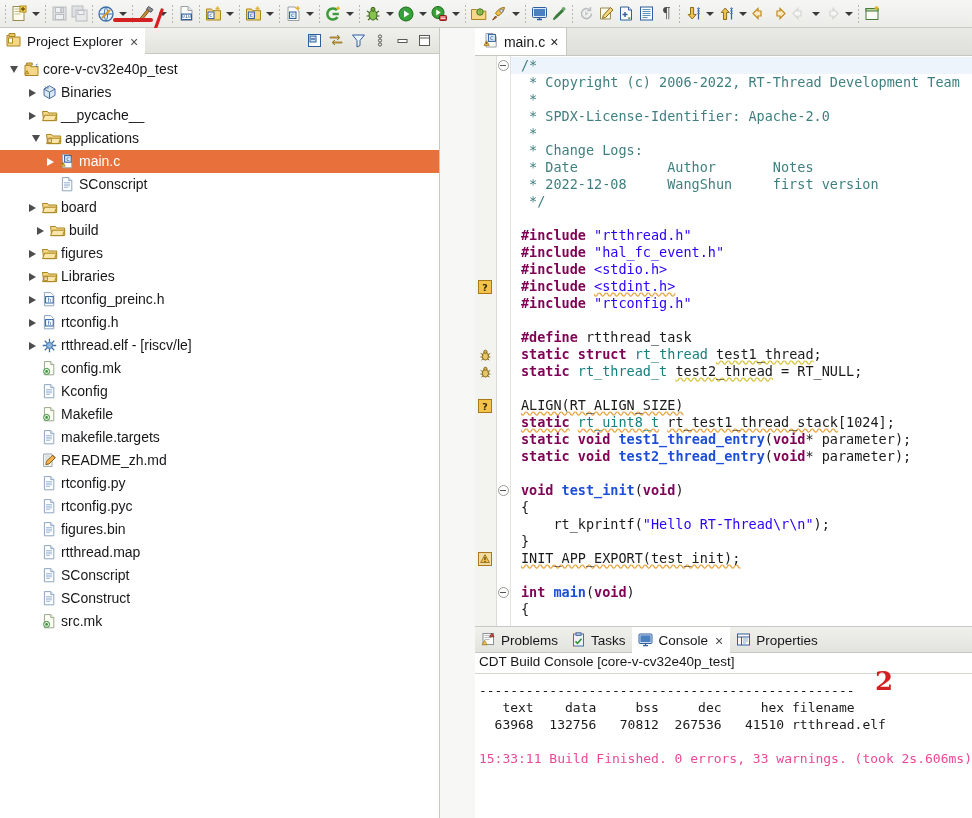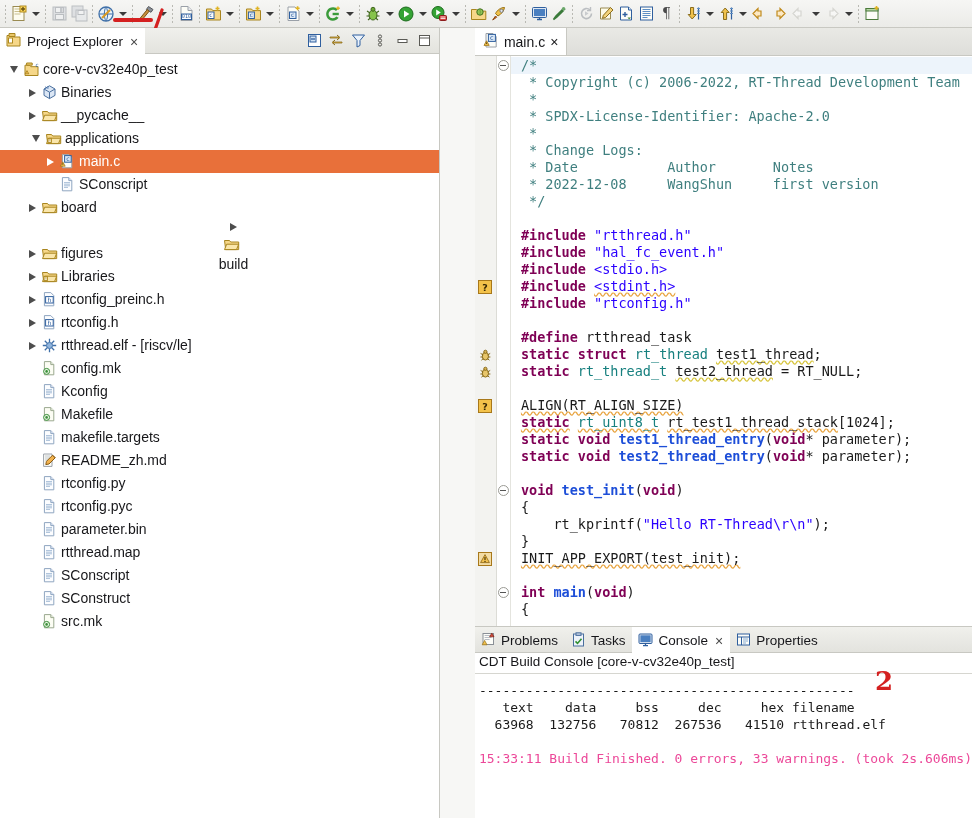--- a/index.html
+++ b/index.html
@@ -581,21 +581,21 @@
             <span class="arrow-r"></span>
           </span>
           <span class="ticon">
             <svg width="17" height="17" viewBox="0 0 17 17">
               <path d="M1.5 4.5h5l1.2 1.5h8v7.6h-13z" fill="#f6d789" stroke="#a8851f"></path>
               <path d="M1.5 13.6l2.2-5.4h12l-2.2 5.4z" fill="#fae6ab" stroke="#a8851f"></path>
             </svg>
           </span>
           <span class="tlabel">board</span>
         </div>
-        <div class="row" style="padding-left: 32px; flex-direction: column;">
+        <div class="row" style="padding-left: 32px;">
           <span class="tw">
             <span class="arrow-r"></span>
           </span>
           <span class="ticon">
             <svg width="17" height="17" viewBox="0 0 17 17">
               <path d="M1.5 4.5h5l1.2 1.5h8v7.6h-13z" fill="#f6d789" stroke="#a8851f"></path>
               <path d="M1.5 13.6l2.2-5.4h12l-2.2 5.4z" fill="#fae6ab" stroke="#a8851f"></path>
             </svg>
           </span>
           <span class="tlabel">build</span>
@@ -746,21 +746,21 @@
         </div>
         <div class="row" style="padding-left: 24px;">
           <span class="tw"></span>
           <span class="ticon">
             <svg width="17" height="17" viewBox="0 0 17 17">
               <path d="M3.4 1.6h6.4l3 3v10.2H3.4z" fill="#fcfdff" stroke="#8fa5c0"></path>
               <path d="M9.8 1.6v3h3" fill="#dbe7f5" stroke="#8fa5c0"></path>
               <path d="M5 6.6h6M5 8.2h6M5 9.8h6M5 11.4h4" stroke="#9fb8d4" stroke-width="0.9"></path>
             </svg>
           </span>
-          <span class="tlabel">parameter.bin</span>
+          <span class="tlabel">figures.bin</span>
         </div>
         <div class="row" style="padding-left: 24px;">
           <span class="tw"></span>
           <span class="ticon">
             <svg width="17" height="17" viewBox="0 0 17 17">
               <path d="M3.4 1.6h6.4l3 3v10.2H3.4z" fill="#fcfdff" stroke="#8fa5c0"></path>
               <path d="M9.8 1.6v3h3" fill="#dbe7f5" stroke="#8fa5c0"></path>
               <path d="M5 6.6h6M5 8.2h6M5 9.8h6M5 11.4h4" stroke="#9fb8d4" stroke-width="0.9"></path>
             </svg>
           </span>

